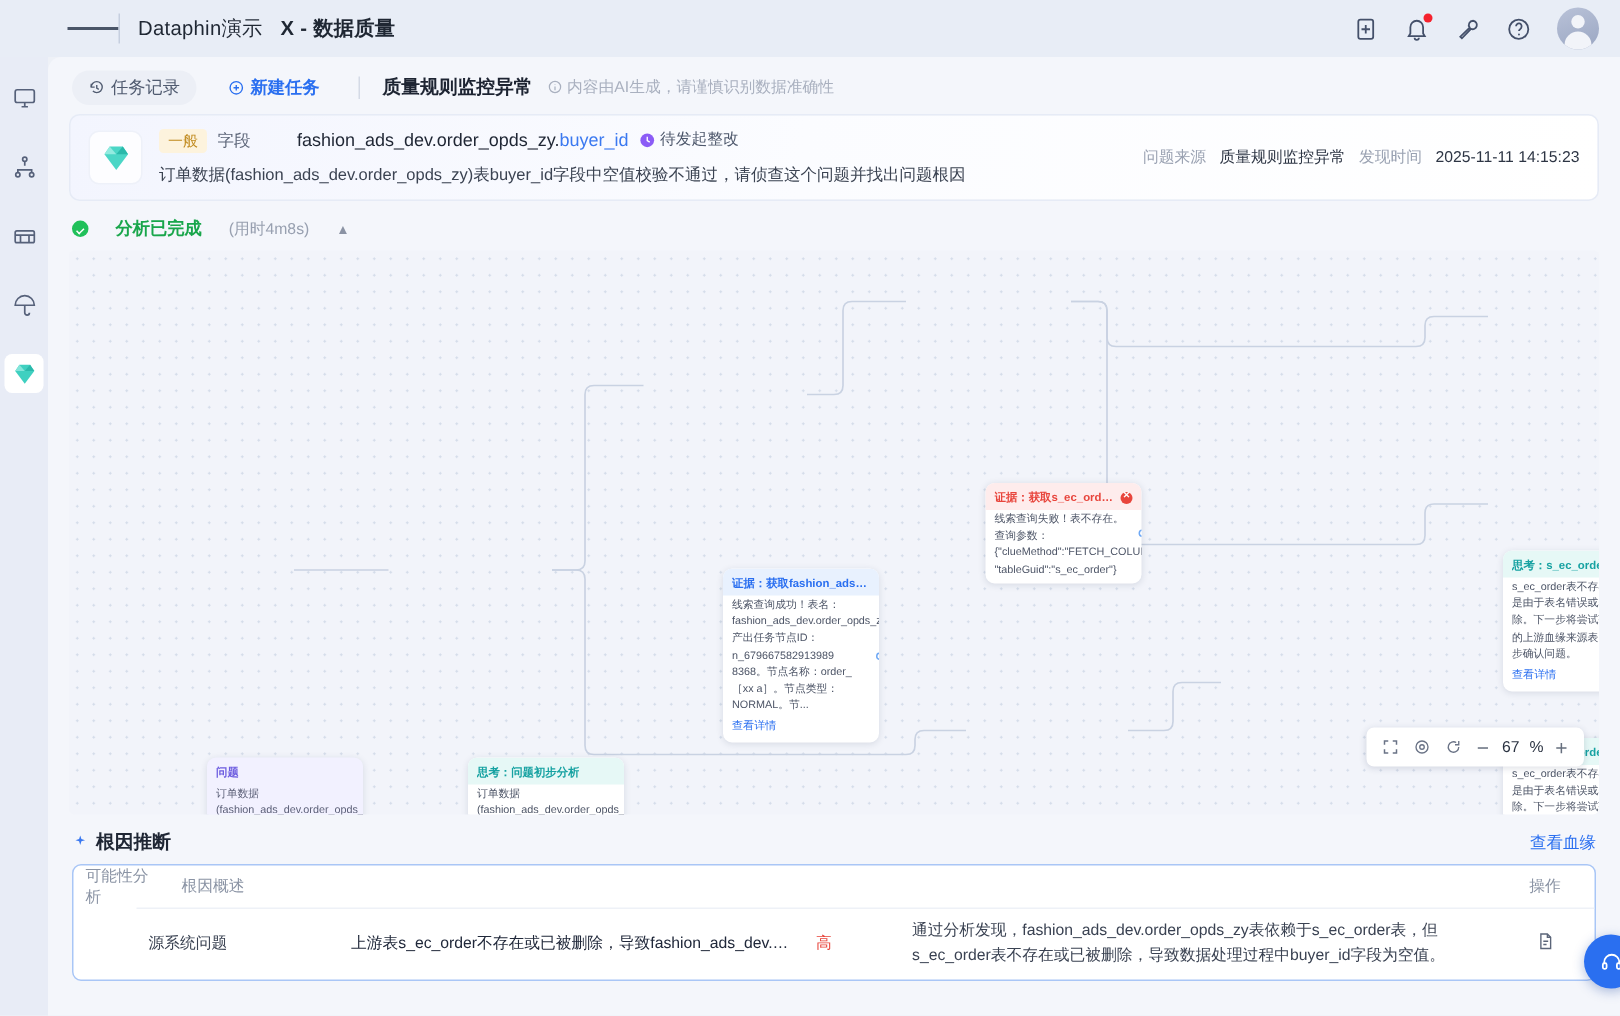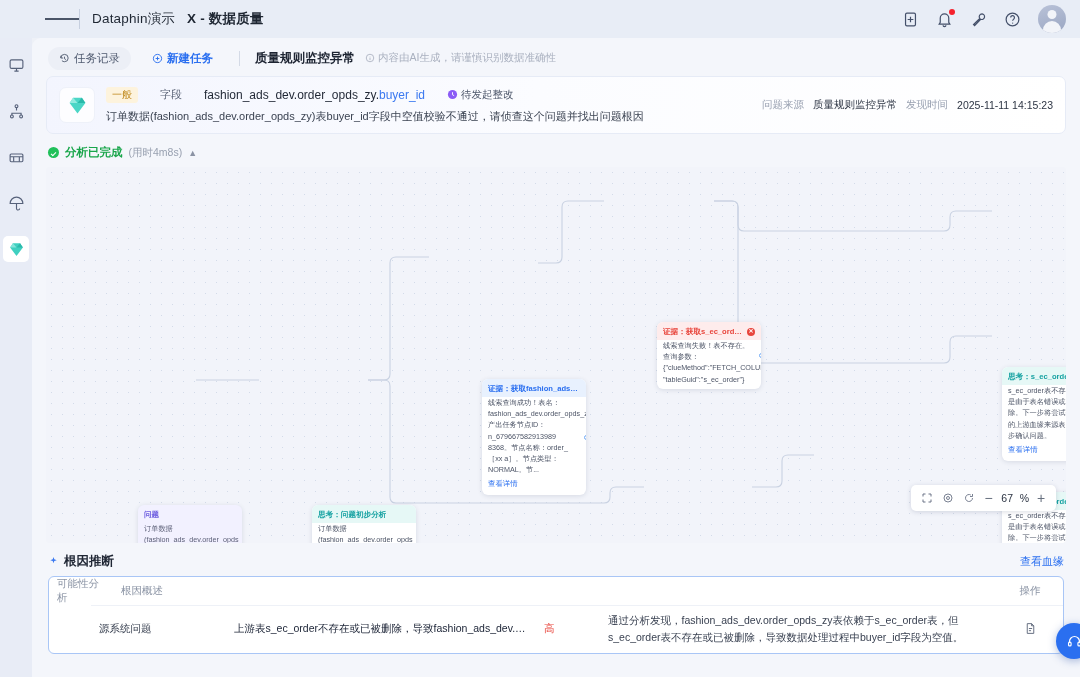--- a/index.html
+++ b/index.html
@@ -90,36 +90,36 @@
     border: 1px solid #e6ebf6; border-radius: 7px;
     display: flex; align-items: center; padding: 0 12px;
   }
   .gem-box {
     width: 36px; height: 36px; border-radius: 7px; background: #fdfdff;
     border: 1px solid #eef1f9;
     display: flex; align-items: center; justify-content: center; flex: 0 0 auto;
   }
   .gem-box svg { width: 21px; height: 21px; display: block; }
   .issue-text { margin-left: 11px; flex: 1 1 auto; min-width: 0; }
-  .issue-line1 { display: flex; align-items: center; gap: 22px; height: 17px; }
+  .issue-line1 { display: flex; align-items: flex-start; gap: 7px; height: 17px; }
   .tag-normal {
     background: #fdf3dd; color: #c08a1e; font-size: 10px; padding: 1px 6px; border-radius: 3px;
   }
   .lbl-field { font-size: 11px; color: #5d6679; }
-  .field-name { font-size: 12px; color: #1f2634; }
+  .field-name { font-size: 12px; color: #1f2634; margin-left: 24px; }
   .field-name .col { color: #3b79f0; }
   .status-pill { display: flex; align-items: center; gap: 3px; font-size: 10.5px; color: #4e586c; }
   .status-pill svg { width: 11px; height: 11px; display: block; }
   .issue-line2 { font-size: 11px; color: #3b4352; margin-top: 6px; }
   .issue-meta { margin-left: auto; display: flex; align-items: center; gap: 9px; font-size: 10.5px; white-space: nowrap; }
   .issue-meta .k { color: #9aa2b2; }
   .issue-meta .v { color: #2d3544; }
 
   
-  .statusline { display: flex; align-items: center; gap: 6px; padding: 11px 0 7px 16px; }
+  .statusline { display: flex; align-items: center; gap: 18px; padding: 11px 0 7px 16px; }
   .ok-ico { width: 11px; height: 11px; border-radius: 50%; background: #20c05a; position: relative; }
   .ok-ico:after {
     content: ""; position: absolute; left: 3px; top: 5px; width: 4px; height: 2px;
     border-left: 1.4px solid #fff; border-bottom: 1.4px solid #fff;
     transform: rotate(-45deg);
   }
   .ok-text { font-size: 11.5px; color: #19a64b; font-weight: bold; }
   .ok-time { font-size: 10.5px; color: #98a0b0; }
   .caret-up { font-size: 9px; color: #8b93a4; cursor: pointer; }
 

